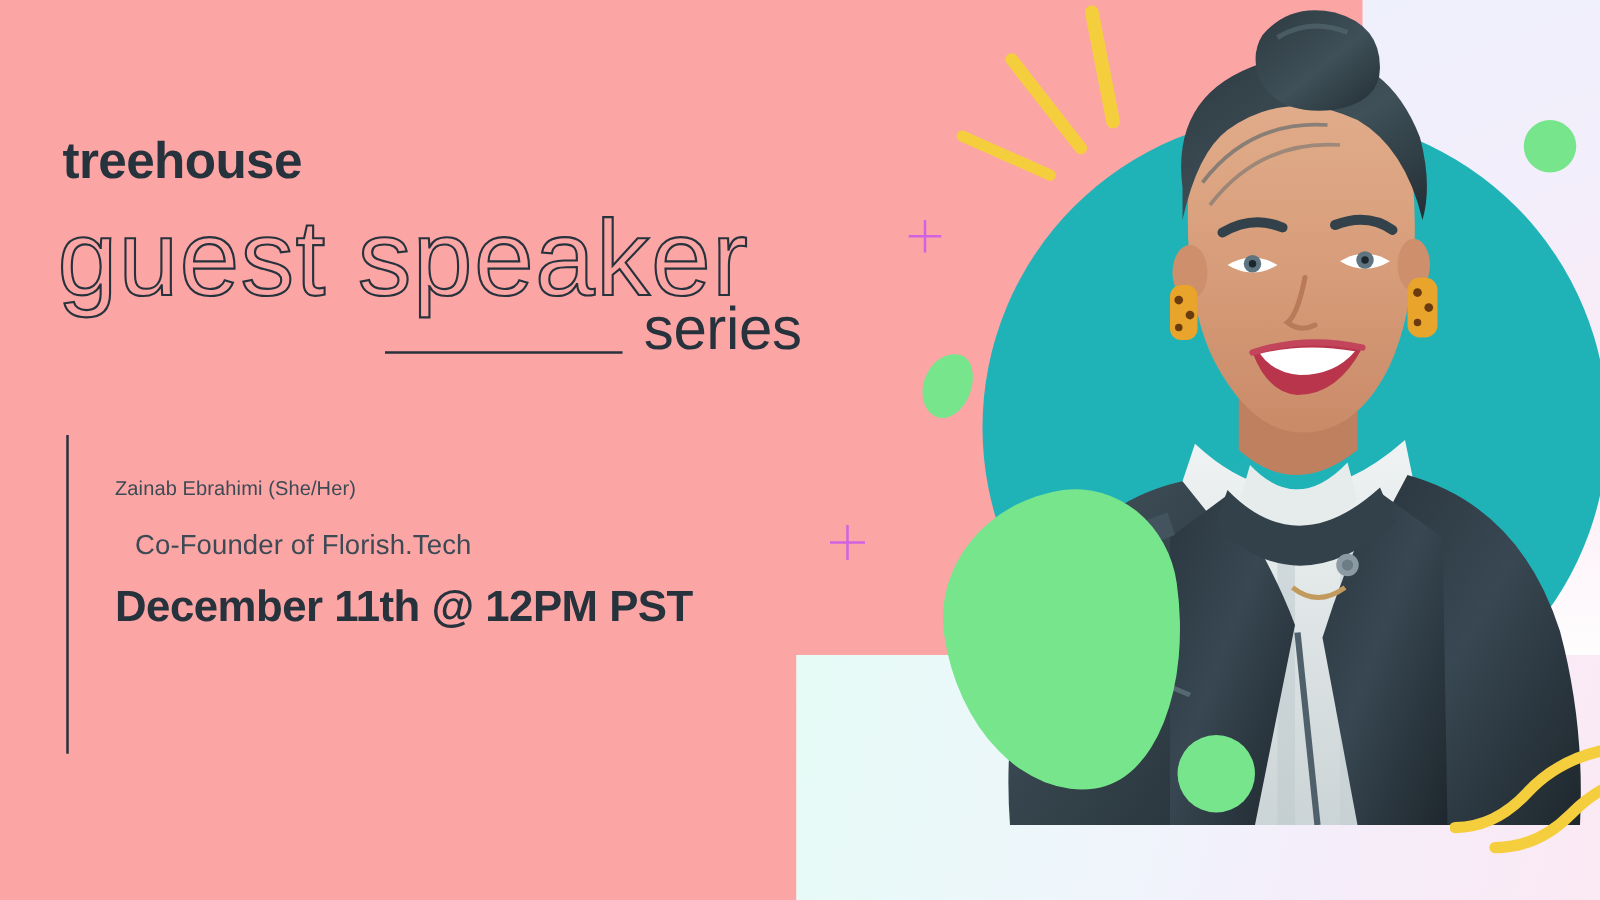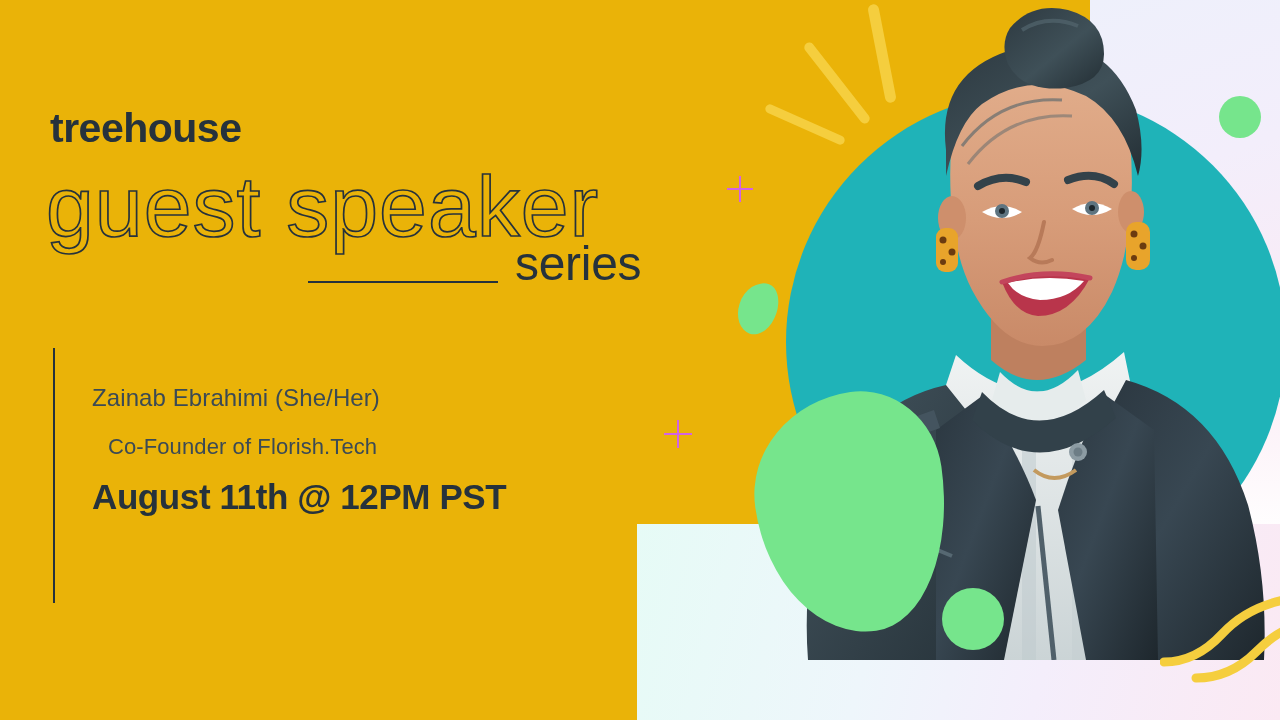--- a/index.html
+++ b/index.html
@@ -8,21 +8,21 @@
     background: #ffffff;
   }
   body {
     font-family: "Liberation Sans", sans-serif;
   }
   #stage {
     position: relative;
     width: 1280px;
     height: 720px;
     overflow: hidden;
-    background: #eab308;
+    background: #fca5a5;
   }
 
   
   .panel-topright {
     position: absolute;
     left: 1090px;
     top: 0;
     width: 190px;
     height: 380px;
     background: linear-gradient(160deg, #eef0fb 0%, #f3eefb 45%, #fbeaf4 100%);
@@ -202,21 +202,21 @@
   .talk-title {
     font-size: 29px;
     font-weight: 600;
     color: #26323C;
     line-height: 1.33;
     letter-spacing: -0.2px;
     margin: 0;
     white-space: pre-line;
   }
   .speaker-name {
-    font-size: 24px;
+    font-size: 16px;
     font-weight: 400;
     color: #3B4A55;
     line-height: 1.42;
     margin: 13px 0 0 0;
     letter-spacing: 0.1px;
   }
   .speaker-role {
     font-size: 22px;
     font-weight: 400;
     color: #3B4A55;
@@ -377,16 +377,16 @@
   </svg>
 
   <div class="series-rule"></div>
   <div class="series-word">series</div>
 
   <div class="rule-vertical"></div>
 
   <div class="info-block">
     <p class="speaker-name">Zainab Ebrahimi (She/Her)</p>
     <p class="speaker-role">Co-Founder of Florish.Tech</p>
-    <p class="datetime">August 11th @ 12PM PST</p>
+    <p class="datetime">December 11th @ 12PM PST</p>
   </div>
 
 </div>
 
 </body></html>

